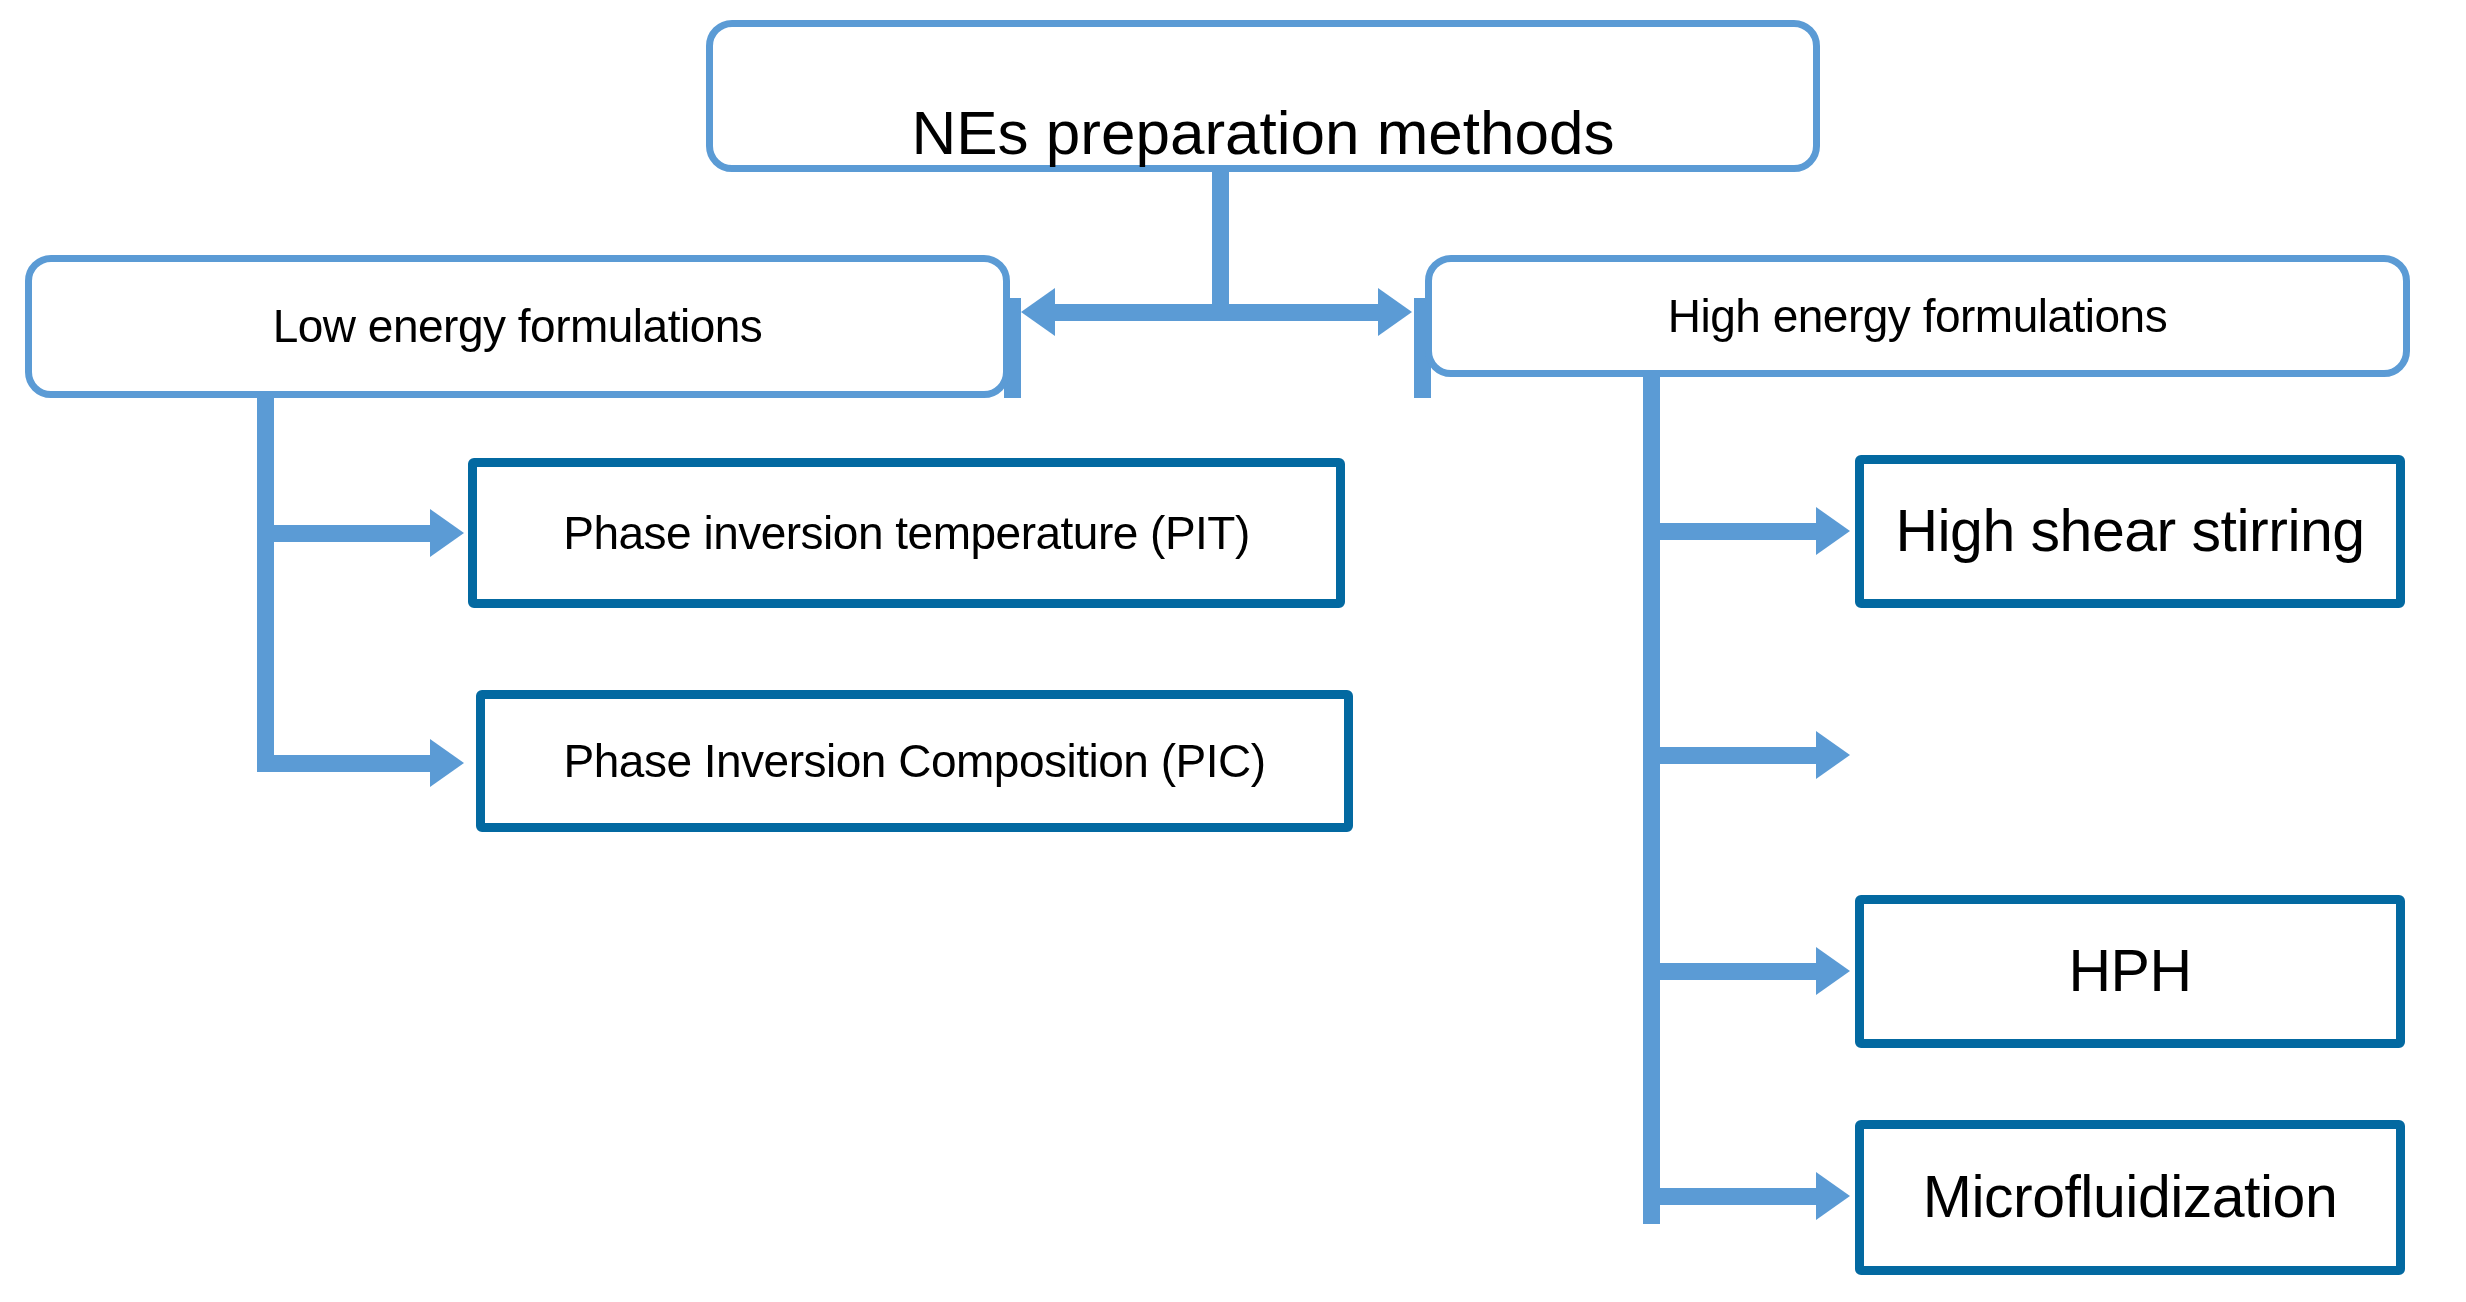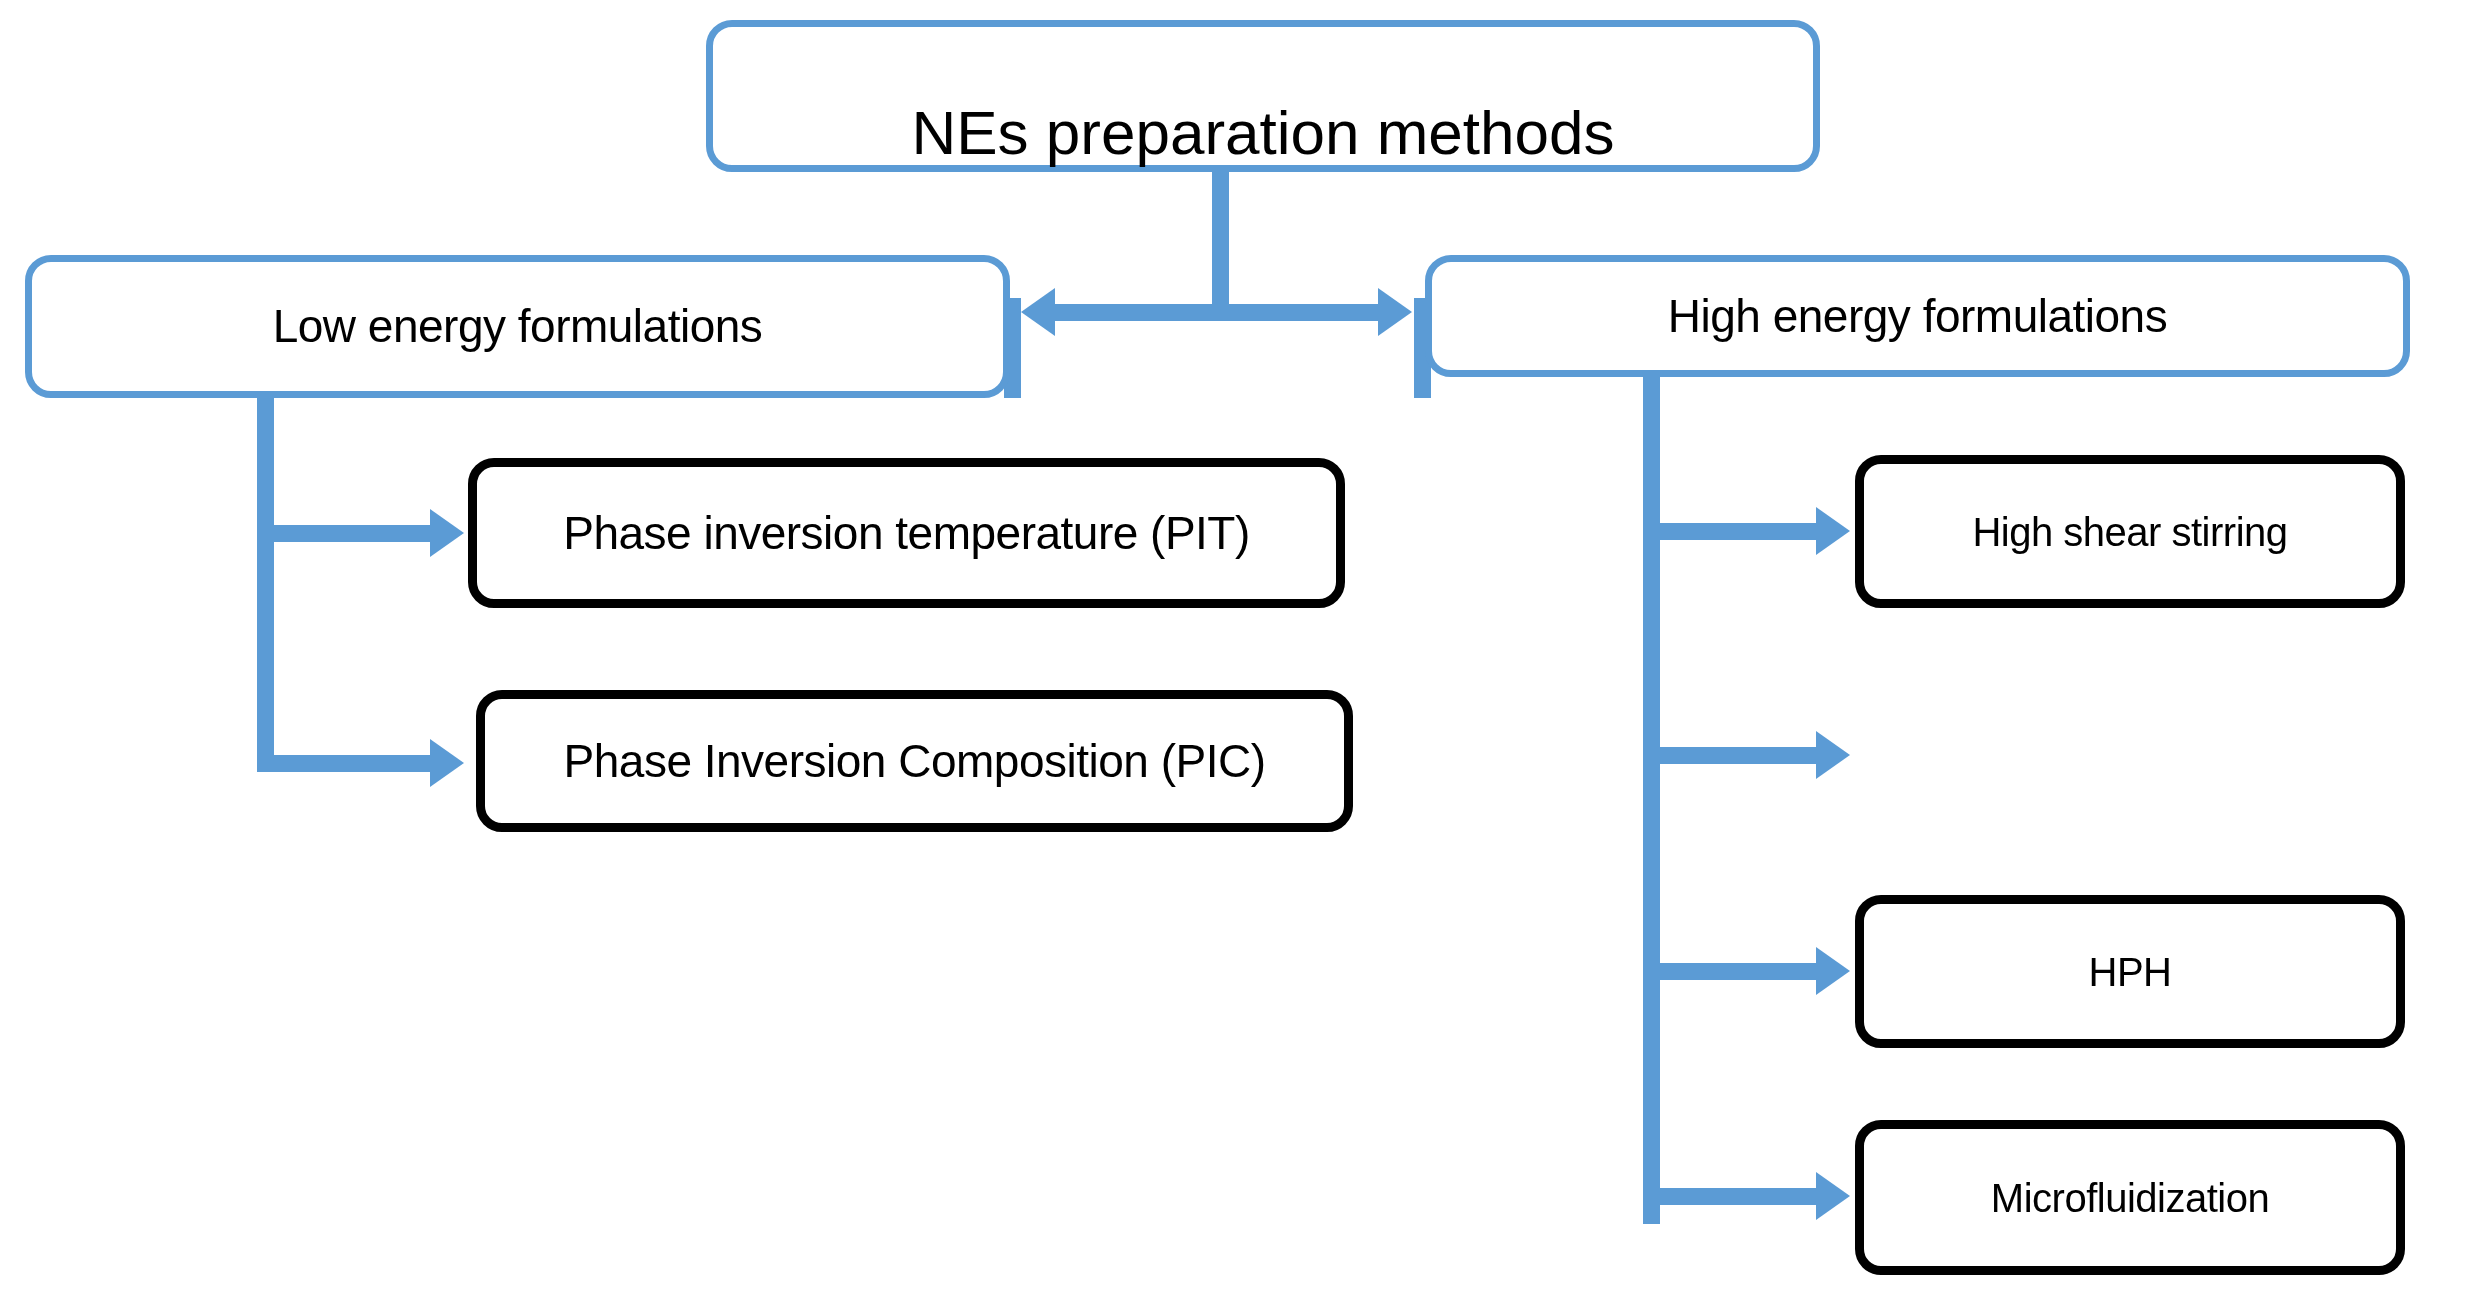--- a/index.html
+++ b/index.html
@@ -4,40 +4,40 @@
 <style>
   html,body{margin:0;padding:0;background:#ffffff;}
   body{width:2466px;height:1302px;overflow:hidden;font-family:"Liberation Sans",sans-serif;}
   #canvas{position:relative;width:2466px;height:1302px;background:#ffffff;}
 
   .node{position:absolute;box-sizing:border-box;background:#ffffff;display:flex;align-items:center;justify-content:center;text-align:center;}
   .node span{display:block;color:#000000;line-height:1.05;white-space:nowrap;
              font-family:"Liberation Sans",sans-serif;letter-spacing:-0.5px;}
 
   .blue-node{border:7px solid #5B9BD5;border-radius:26px;}
-  .green-node{border:9px solid #000000;border-radius:26px;}
+  .green-node{border:9px solid #0369a1;border-radius:6px;}
 
   #node-root{left:706px;top:20px;width:1114px;height:152px;align-items:flex-end;}
   #node-root span{font-size:62px;letter-spacing:0px;}
 
   #node-low{left:25px;top:255px;width:985px;height:143px;}
   #node-low span{font-size:46px;}
 
   #node-high{left:1425px;top:255px;width:985px;height:122px;}
   #node-high span{font-size:46px;}
 
   #node-pit{left:468px;top:458px;width:877px;height:150px;}
   #node-pic{left:476px;top:690px;width:877px;height:142px;}
   #node-pit span,#node-pic span{font-size:46px;}
 
   #node-hss{left:1855px;top:455px;width:550px;height:153px;}
   #node-us{left:1855px;top:680px;width:550px;height:150px;}
   #node-hph{left:1855px;top:895px;width:550px;height:153px;}
   #node-mf{left:1855px;top:1120px;width:550px;height:155px;}
-  #node-hss span,#node-us span,#node-hph span,#node-mf span{font-size:40px;}
+  #node-hss span,#node-us span,#node-hph span,#node-mf span{font-size:59px;}
 
   
   .conn{position:absolute;background:#5B9BD5;}
   .vline{width:17px;}
   .hline{height:17px;}
   .arrow-r{position:absolute;width:0;height:0;border-top:24px solid transparent;
            border-bottom:24px solid transparent;border-left:34px solid #5B9BD5;}
   .arrow-l{position:absolute;width:0;height:0;border-top:24px solid transparent;
            border-bottom:24px solid transparent;border-right:34px solid #5B9BD5;}
 </style>

